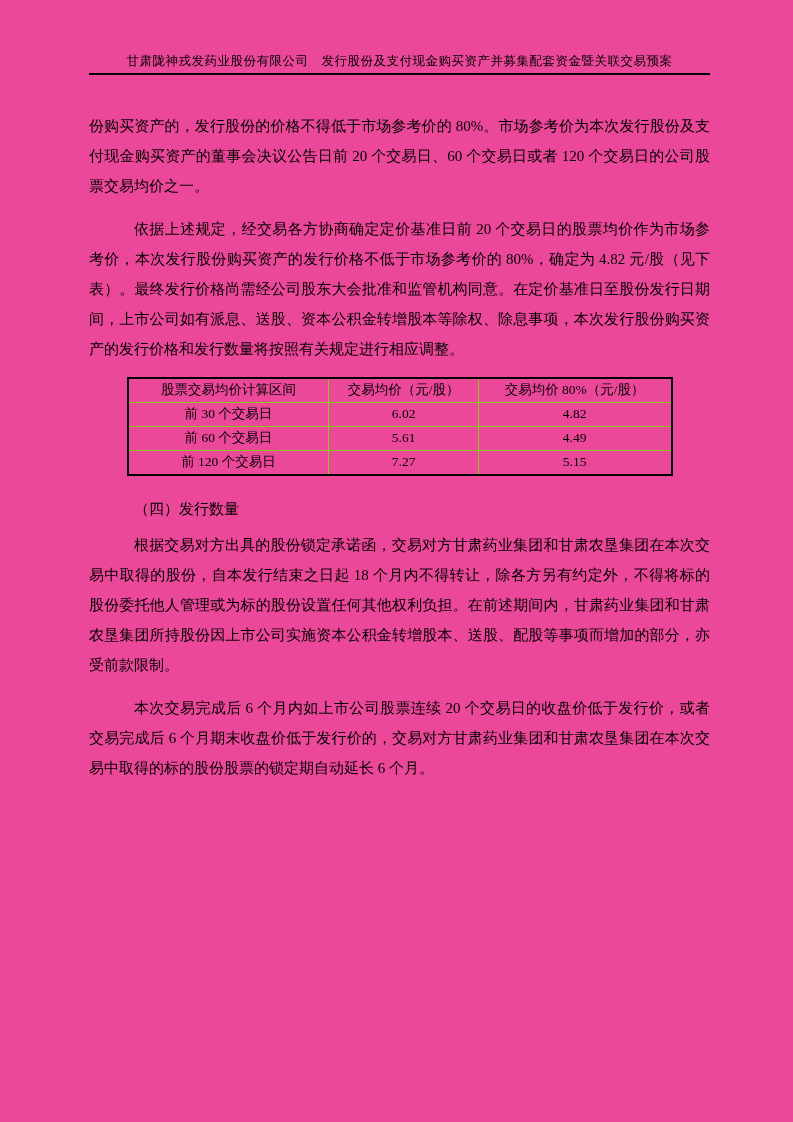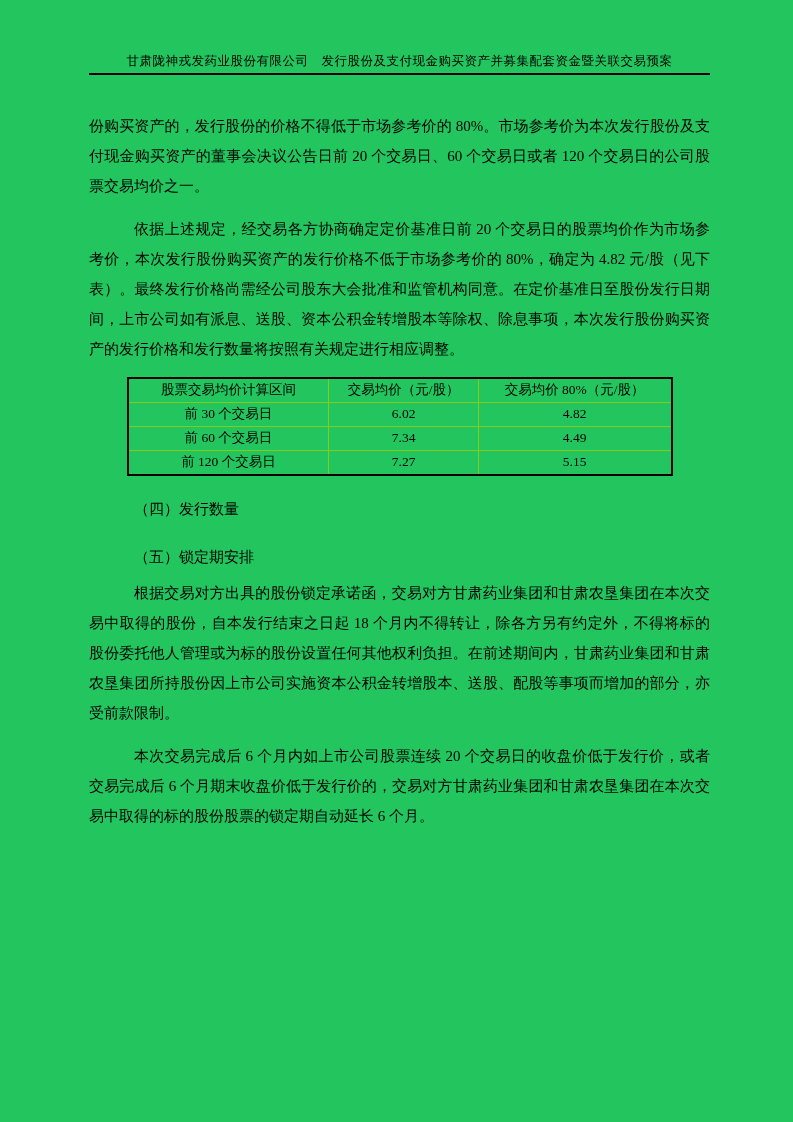--- a/index.html
+++ b/index.html
@@ -4,21 +4,21 @@
 <style>
   html, body {
     margin: 0;
     padding: 0;
     background: #ffffff;
   }
   .page {
     position: relative;
     width: 793px;
     height: 1122px;
-    background: #22c55e;
+    background: #ec4899;
     box-sizing: border-box;
     padding: 54px 83px 0 89px;
     font-family: "Liberation Serif", "DejaVu Serif", serif;
     color: #000000;
     overflow: hidden;
   }
   .page-header {
     width: 100%;
     text-align: center;
     font-size: 12.5px;
@@ -96,34 +96,33 @@
         </tr>
       </thead>
       <tbody>
         <tr>
           <td>前 30 个交易日</td>
           <td>6.02</td>
           <td>4.82</td>
         </tr>
         <tr>
           <td>前 60 个交易日</td>
-          <td>7.34</td>
+          <td>5.61</td>
           <td>4.49</td>
         </tr>
         <tr>
           <td>前 120 个交易日</td>
           <td>7.27</td>
           <td>5.15</td>
         </tr>
       </tbody>
     </table>
 
     <p class="section-heading">（四）发行数量</p>
 
 
-    <p class="section-heading">（五）锁定期安排</p>
 
     <p>根据交易对方出具的股份锁定承诺函，交易对方甘肃药业集团和甘肃农垦集团在本次交易中取得的股份，自本发行结束之日起 18 个月内不得转让，除各方另有约定外，不得将标的股份委托他人管理或为标的股份设置任何其他权利负担。在前述期间内，甘肃药业集团和甘肃农垦集团所持股份因上市公司实施资本公积金转增股本、送股、配股等事项而增加的部分，亦受前款限制。</p>
 
     <p>本次交易完成后 6 个月内如上市公司股票连续 20 个交易日的收盘价低于发行价，或者交易完成后 6 个月期末收盘价低于发行价的，交易对方甘肃药业集团和甘肃农垦集团在本次交易中取得的标的股份股票的锁定期自动延长 6 个月。</p>
 
   </div>
 </div>
 
 </body></html>

